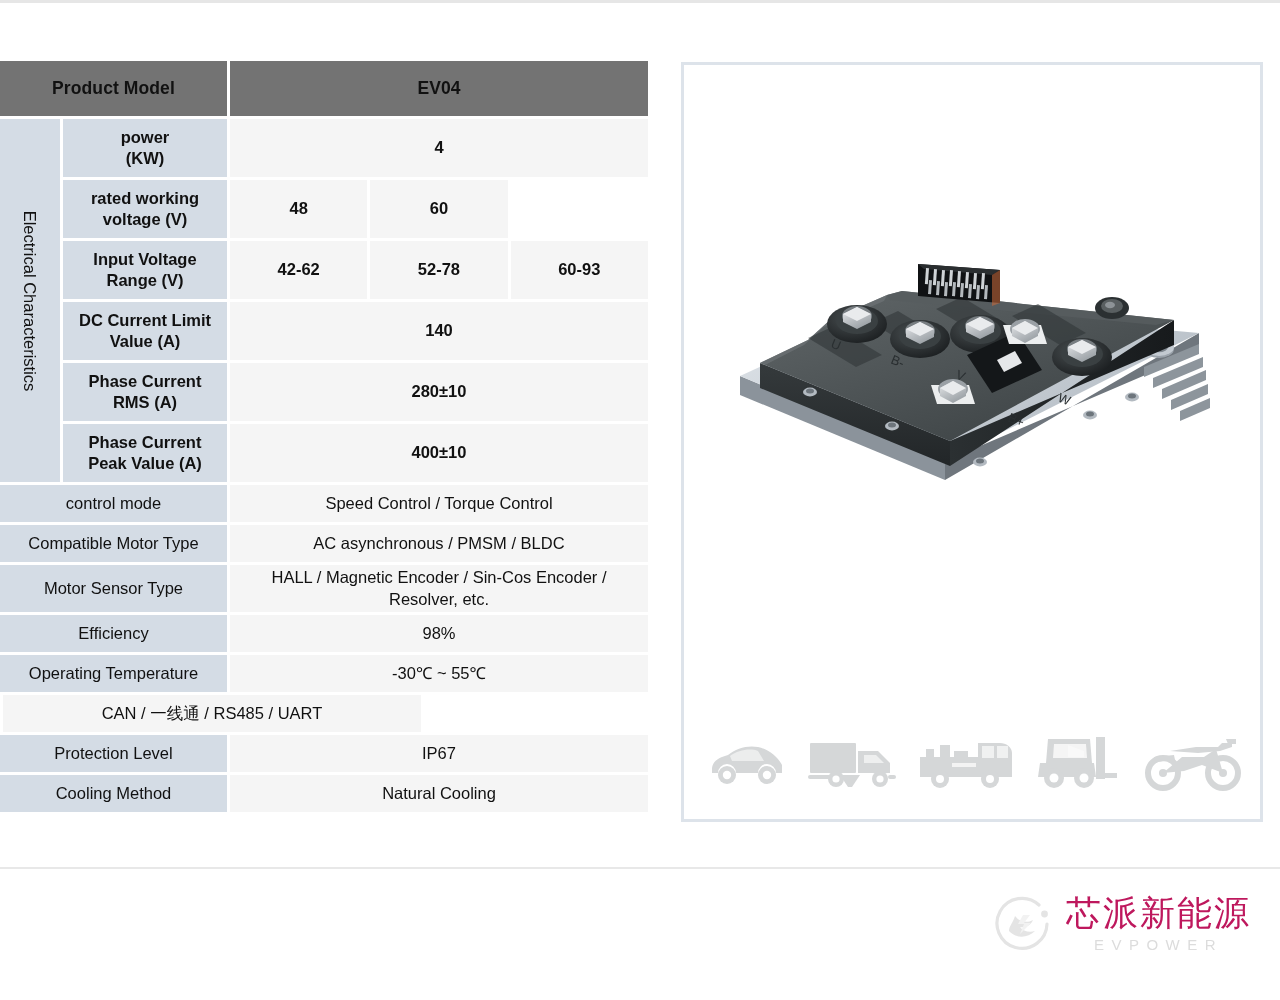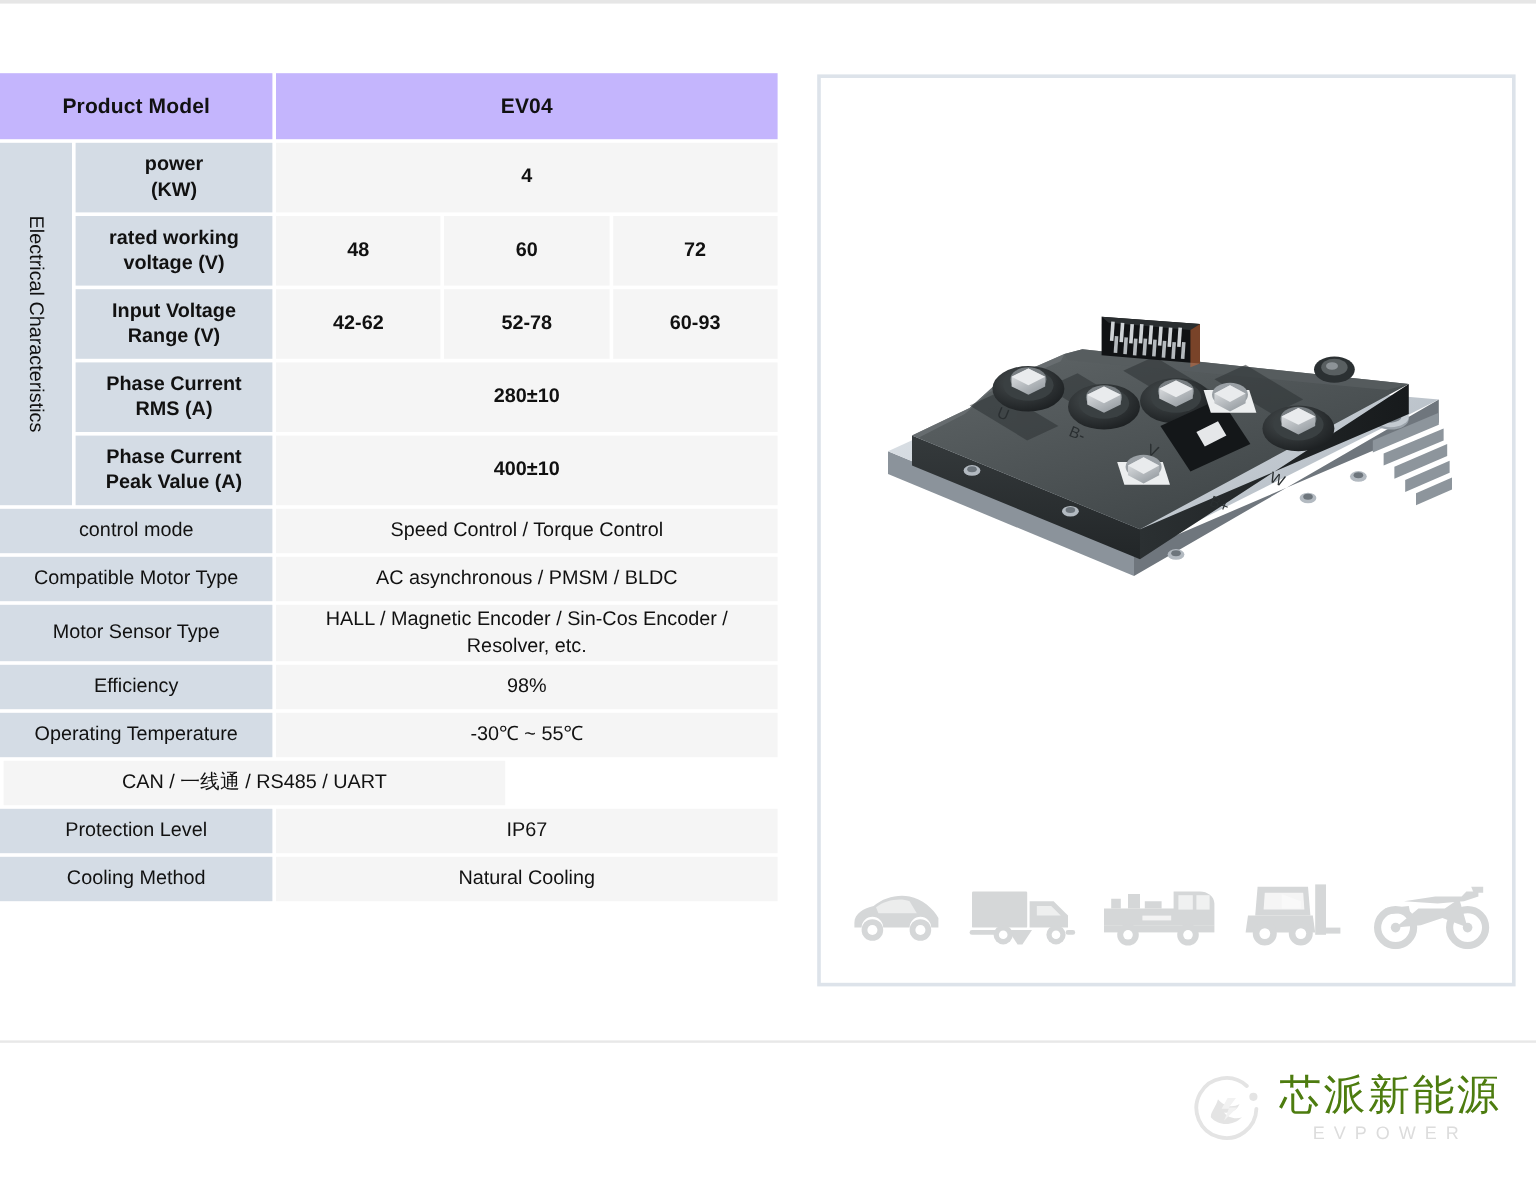--- a/index.html
+++ b/index.html
@@ -46,21 +46,21 @@
   }
   .cell {
     display: flex;
     align-items: center;
     justify-content: center;
     text-align: center;
     box-sizing: border-box;
     line-height: 1.30;
   }
   .hdr {
-    background: #c4b5fd;
+    background: #737373;
     font-weight: bold;
     font-size: 17.5px;
     letter-spacing: .1px;
   }
   .lbl {
     background: #d4dce5;
     font-size: 16.5px;
   }
   .val {
     background: #f5f5f5;
@@ -131,21 +131,21 @@
     position: absolute;
     left: 993px;
     top: 893px;
     display: flex;
     align-items: center;
   }
   .brand-mark { flex: 0 0 auto; margin-right: 11px; }
   .brand-txt { display: flex; flex-direction: column; }
   .brand-cn {
     font-size: 35px;
-    color: #4d7c0f;
+    color: #be185d;
     letter-spacing: 2px;
     line-height: 1.03;
     font-family: "DejaVu Sans", "Liberation Sans", sans-serif;
   }
   .brand-en {
     font-size: 15px;
     color: #dcdcdc;
     letter-spacing: 7.5px;
     margin-top: 4px;
     font-family: "Liberation Sans", sans-serif;
@@ -188,38 +188,47 @@
           <span style="display:block">
             <span>rated working</span><br>
             <span>voltage (V)</span>
           </span>
         </div>
         <div class="gap3"></div>
         <div class="cell val c-val3 h-2line">48</div>
         <div class="gap3"></div>
         <div class="cell val c-val3 h-2line">60</div>
         <div class="gap3"></div>
-        <div class="cell val c-val3 h-2line">72</div>
       </div>
 
       <div class="trow">
         <div class="cell lbl c-lbl h-2line">
           <span style="display:block">
             <span>Input Voltage</span><br>
             <span>Range (V)</span>
           </span>
         </div>
         <div class="gap3"></div>
         <div class="cell val c-val3 h-2line">42-62</div>
         <div class="gap3"></div>
         <div class="cell val c-val3 h-2line">52-78</div>
         <div class="gap3"></div>
         <div class="cell val c-val3 h-2line">60-93</div>
       </div>
 
+      <div class="trow">
+        <div class="cell lbl c-lbl h-2line">
+          <span style="display:block">
+            <span>DC Current Limit</span><br>
+            <span>Value (A)</span>
+          </span>
+        </div>
+        <div class="gap3"></div>
+        <div class="cell val c-val h-2line">140</div>
+      </div>
 
       <div class="trow">
         <div class="cell lbl c-lbl h-2line">
           <span style="display:block">
             <span>Phase Current</span><br>
             <span>RMS (A)</span>
           </span>
         </div>
         <div class="gap3"></div>
         <div class="cell val c-val h-2line">280±10</div>

